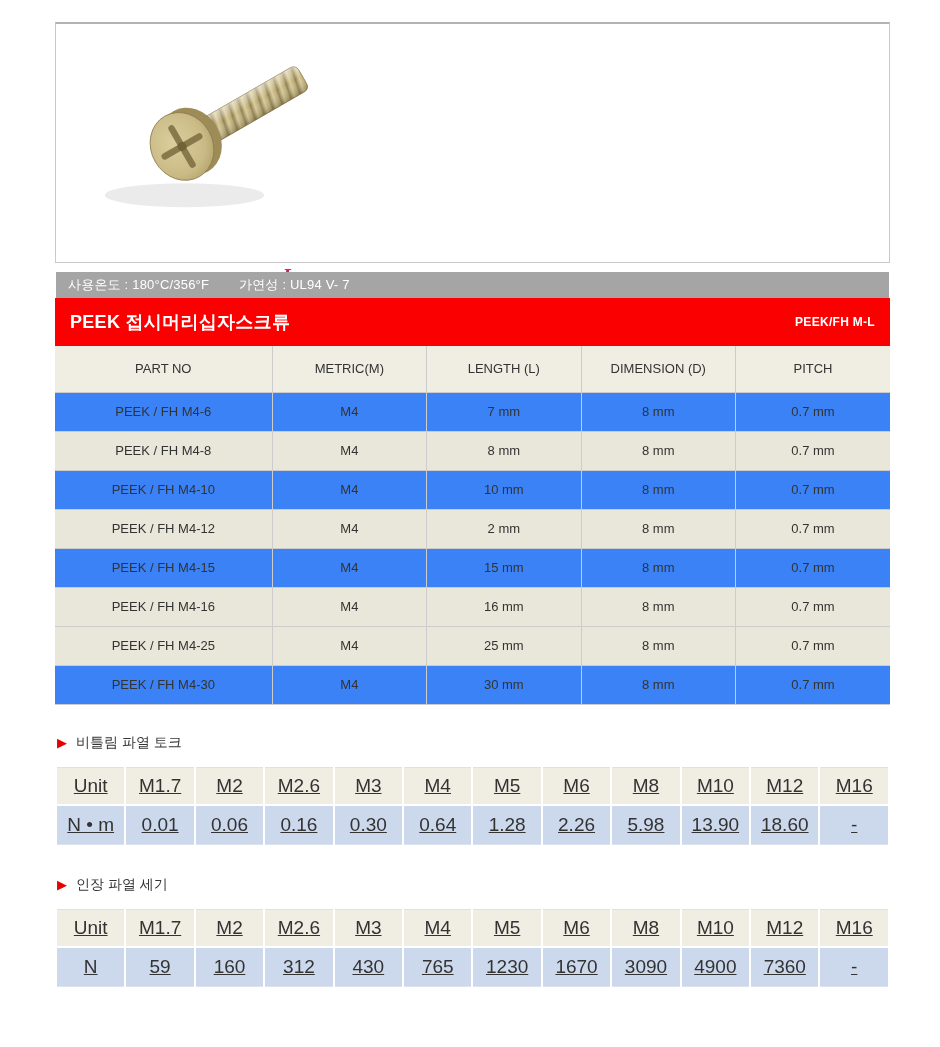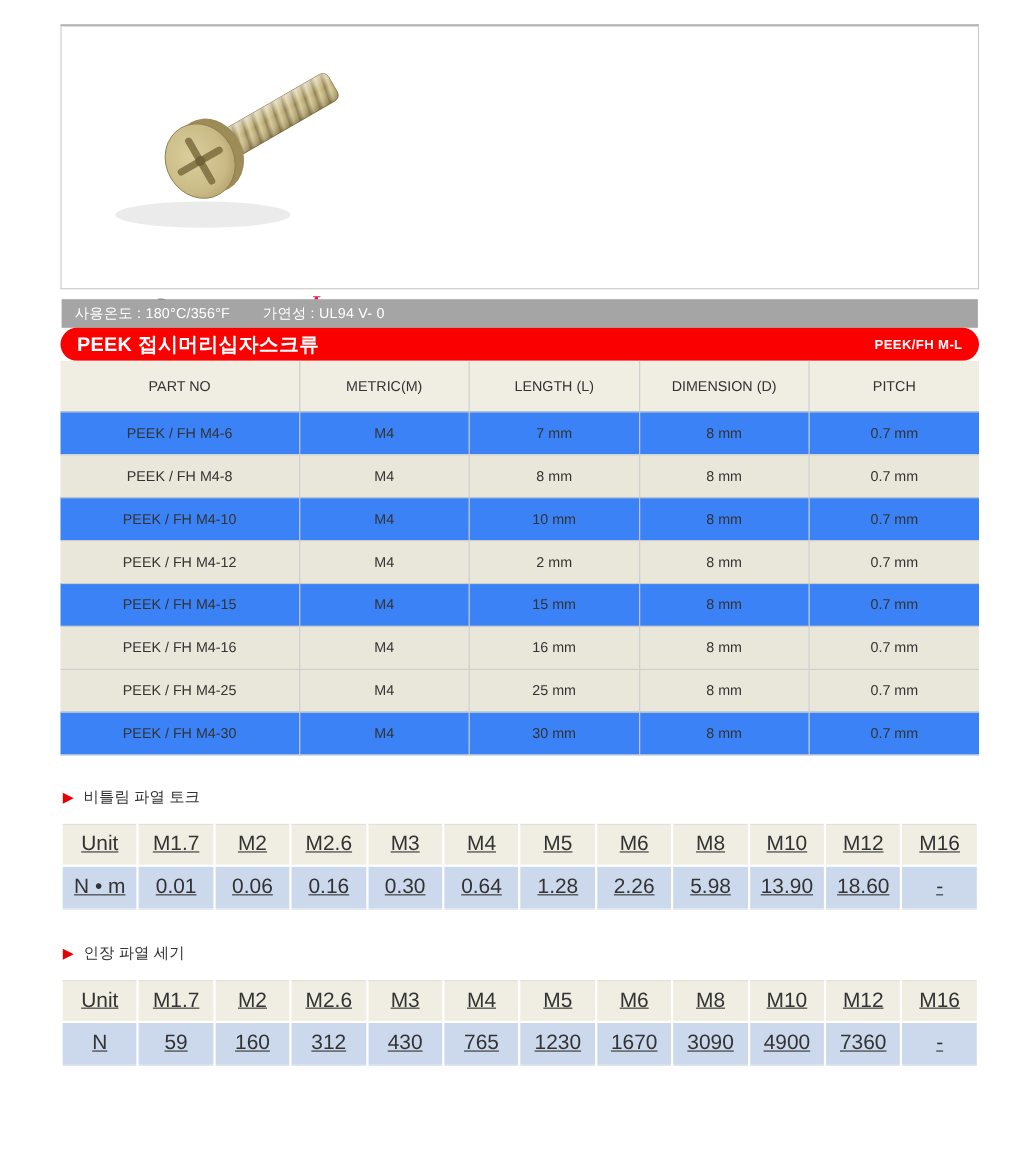--- a/index.html
+++ b/index.html
@@ -9,21 +9,21 @@
 
   
   .product-box { border: 1px solid #c9c9c9; border-top: 2px solid #b2b2b2; height: 241px; background: #fff; }
   .media-row { height: 248px; display: flex; align-items: stretch; overflow: hidden; flex-direction: column; }
   .photo-wrap { width: 440px; height: 212px; }
   .drawing-wrap { width: 393px; height: 212px; }
   .spec-bar { height: 26px; background: #a5a5a5; color: #fff; font-size: 13px; line-height: 26px; padding-left: 12px; letter-spacing: 0.2px; }
   .spec-bar span + span { margin-left: 26px; }
 
   
-  .title-bar { margin-top: 35px; height: 30px; background: #fb0000; color: #fff; display: flex; justify-content: space-between; align-items: center; padding: 0 15px; font-weight: bold; border-radius: 16px; }
+  .title-bar { margin-top: 35px; height: 48px; background: #fb0000; color: #fff; display: flex; justify-content: space-between; align-items: center; padding: 0 15px; font-weight: bold; }
   .title-bar .title { font-size: 18px; letter-spacing: 0.3px; }
   .title-bar .model { font-size: 12px; letter-spacing: 0.3px; }
 
   
   table.main { width: 100%; border-collapse: collapse; font-size: 13px; table-layout: fixed; }
   table.main { border-left-style: hidden; border-right-style: hidden; border-top-style: hidden; }
   table.main th { height: 46px; background: #f0ede3; font-weight: normal; border: 1px solid #ccc; text-align: center; color: #333; }
   table.main td { height: 39px; border: 1px solid #ccc; text-align: center; color: #333; background: #3b82f6; }
   table.main tr.alt td { background: #e9e6da; }
   table.main col.c1 { width: 26%; }
@@ -132,21 +132,21 @@
 
             <line x1="252" y1="143" x2="283" y2="180" stroke="#555" stroke-width="1"></line>
             <polygon points="252,142 261,145 257,151" fill="#333"></polygon>
             <text x="296" y="184" text-anchor="middle" font-size="21" class="dimlabel" fill="#e8174f">M</text>
           </svg>
         </div>
       </div>
 
       <div class="spec-bar">
         <span>사용온도 : 180°C/356°F</span>
-        <span>가연성 : UL94 V- 0</span>
+        <span>가연성 : UL94 V- 7</span>
       </div>
     </div>
 
     <div class="title-bar">
       <span class="title">PEEK 접시머리십자스크류</span>
       <span class="model">PEEK/FH M-L</span>
     </div>
 
     <table class="main">
       <colgroup>

